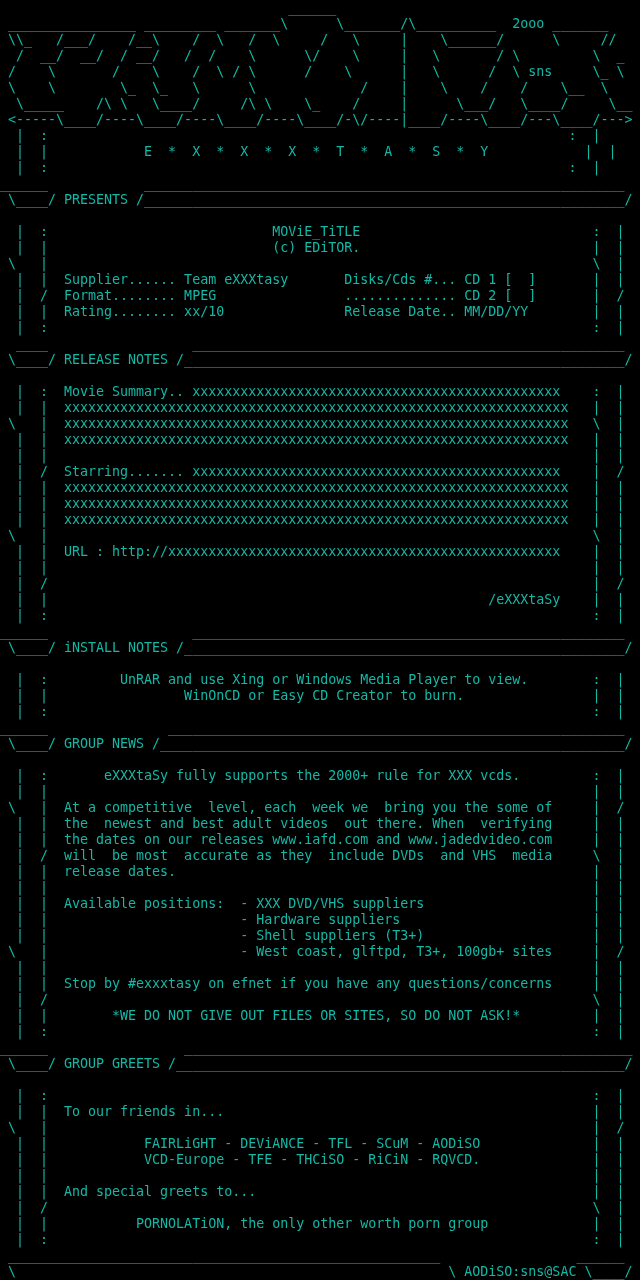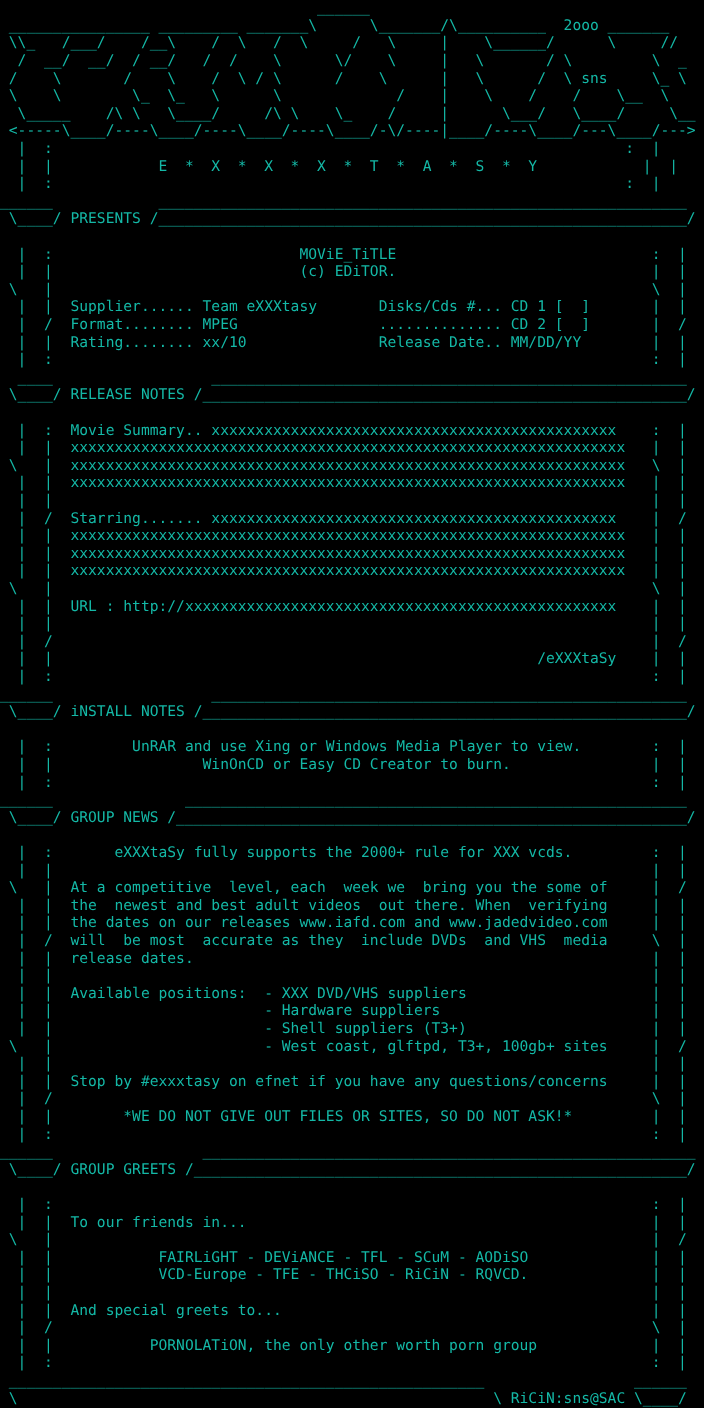--- a/index.html
+++ b/index.html
@@ -102,14 +102,14 @@
   |  |  To our friends in...                                              |  |
  \   |                                                                    |  /
   |  |            FAIRLiGHT - DEViANCE - TFL - SCuM - AODiSO              |  |
   |  |            VCD-Europe - TFE - THCiSO - RiCiN - RQVCD.              |  |
   |  |                                                                    |  |
   |  |  And special greets to...                                          |  |
   |  /                                                                    \  |
   |  |           PORNOLATiON, the only other worth porn group             |  |
   |  :                                                                    :  |</pre>
   <pre class="nfo-block"> ______________________________________________________                 ______
- \                                                      \ RiCiN:sns@SAC \____/</pre>
+ \                                                      \ AODiSO:sns@SAC \____/</pre>
 </div>
 
 </body></html>

